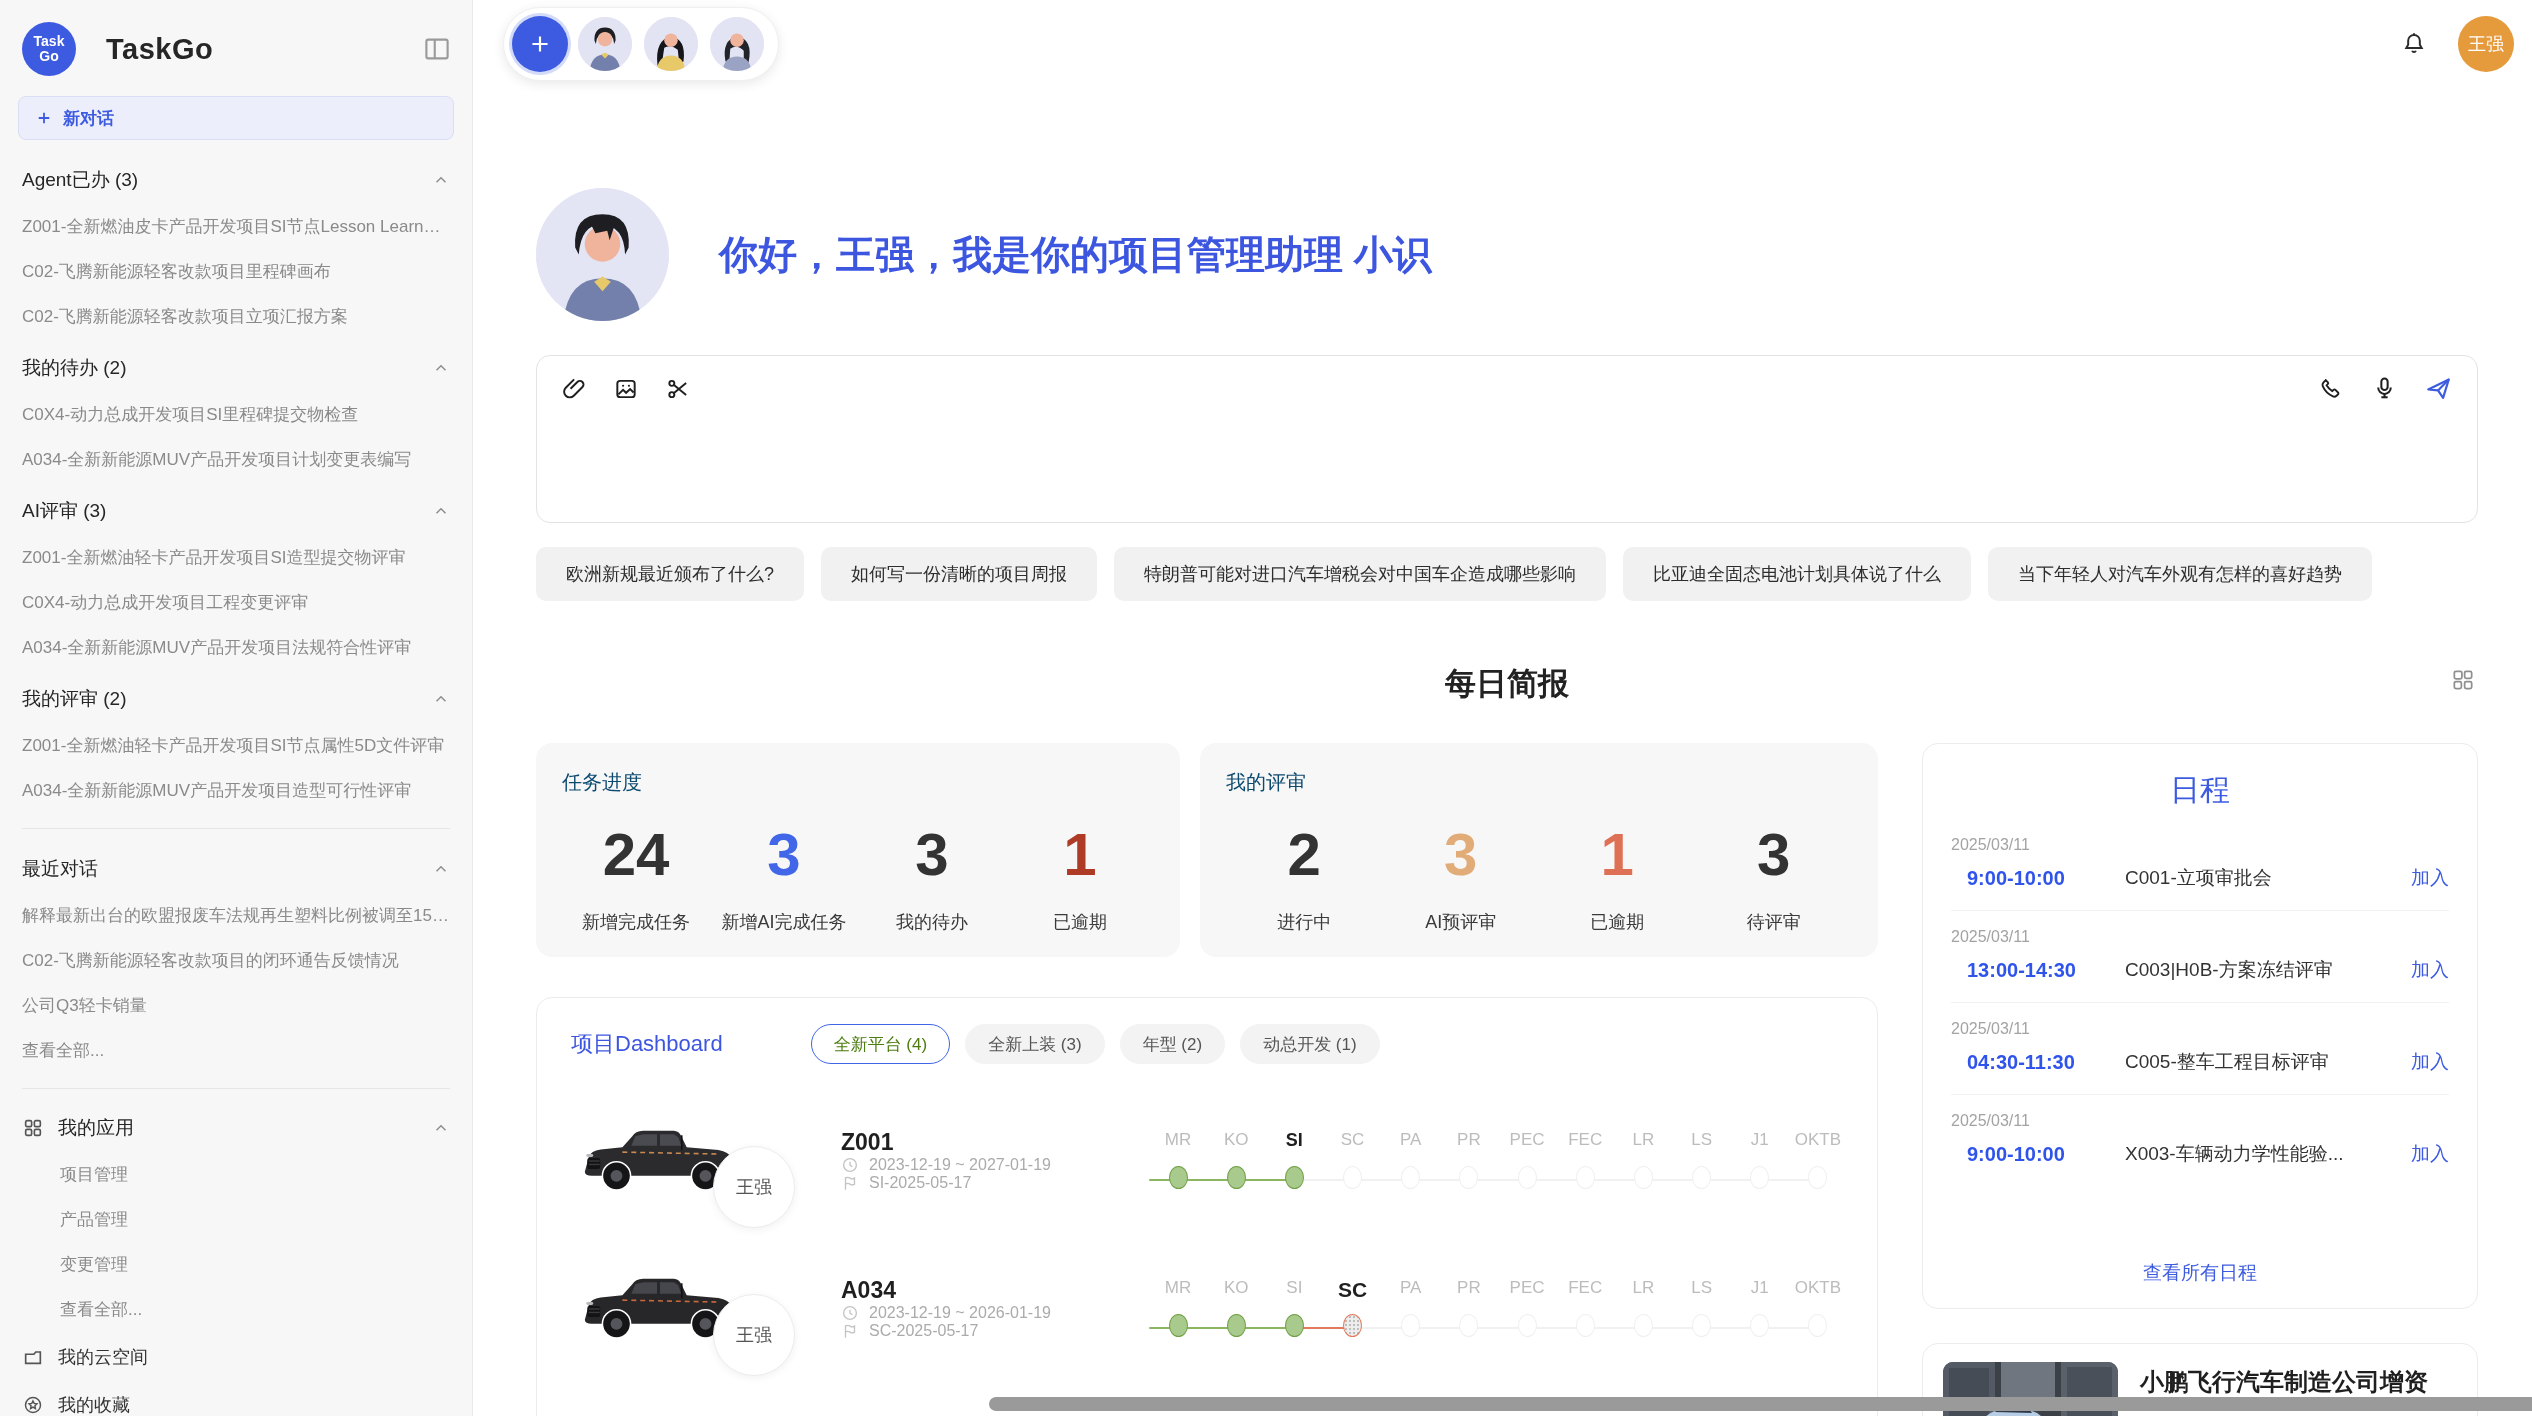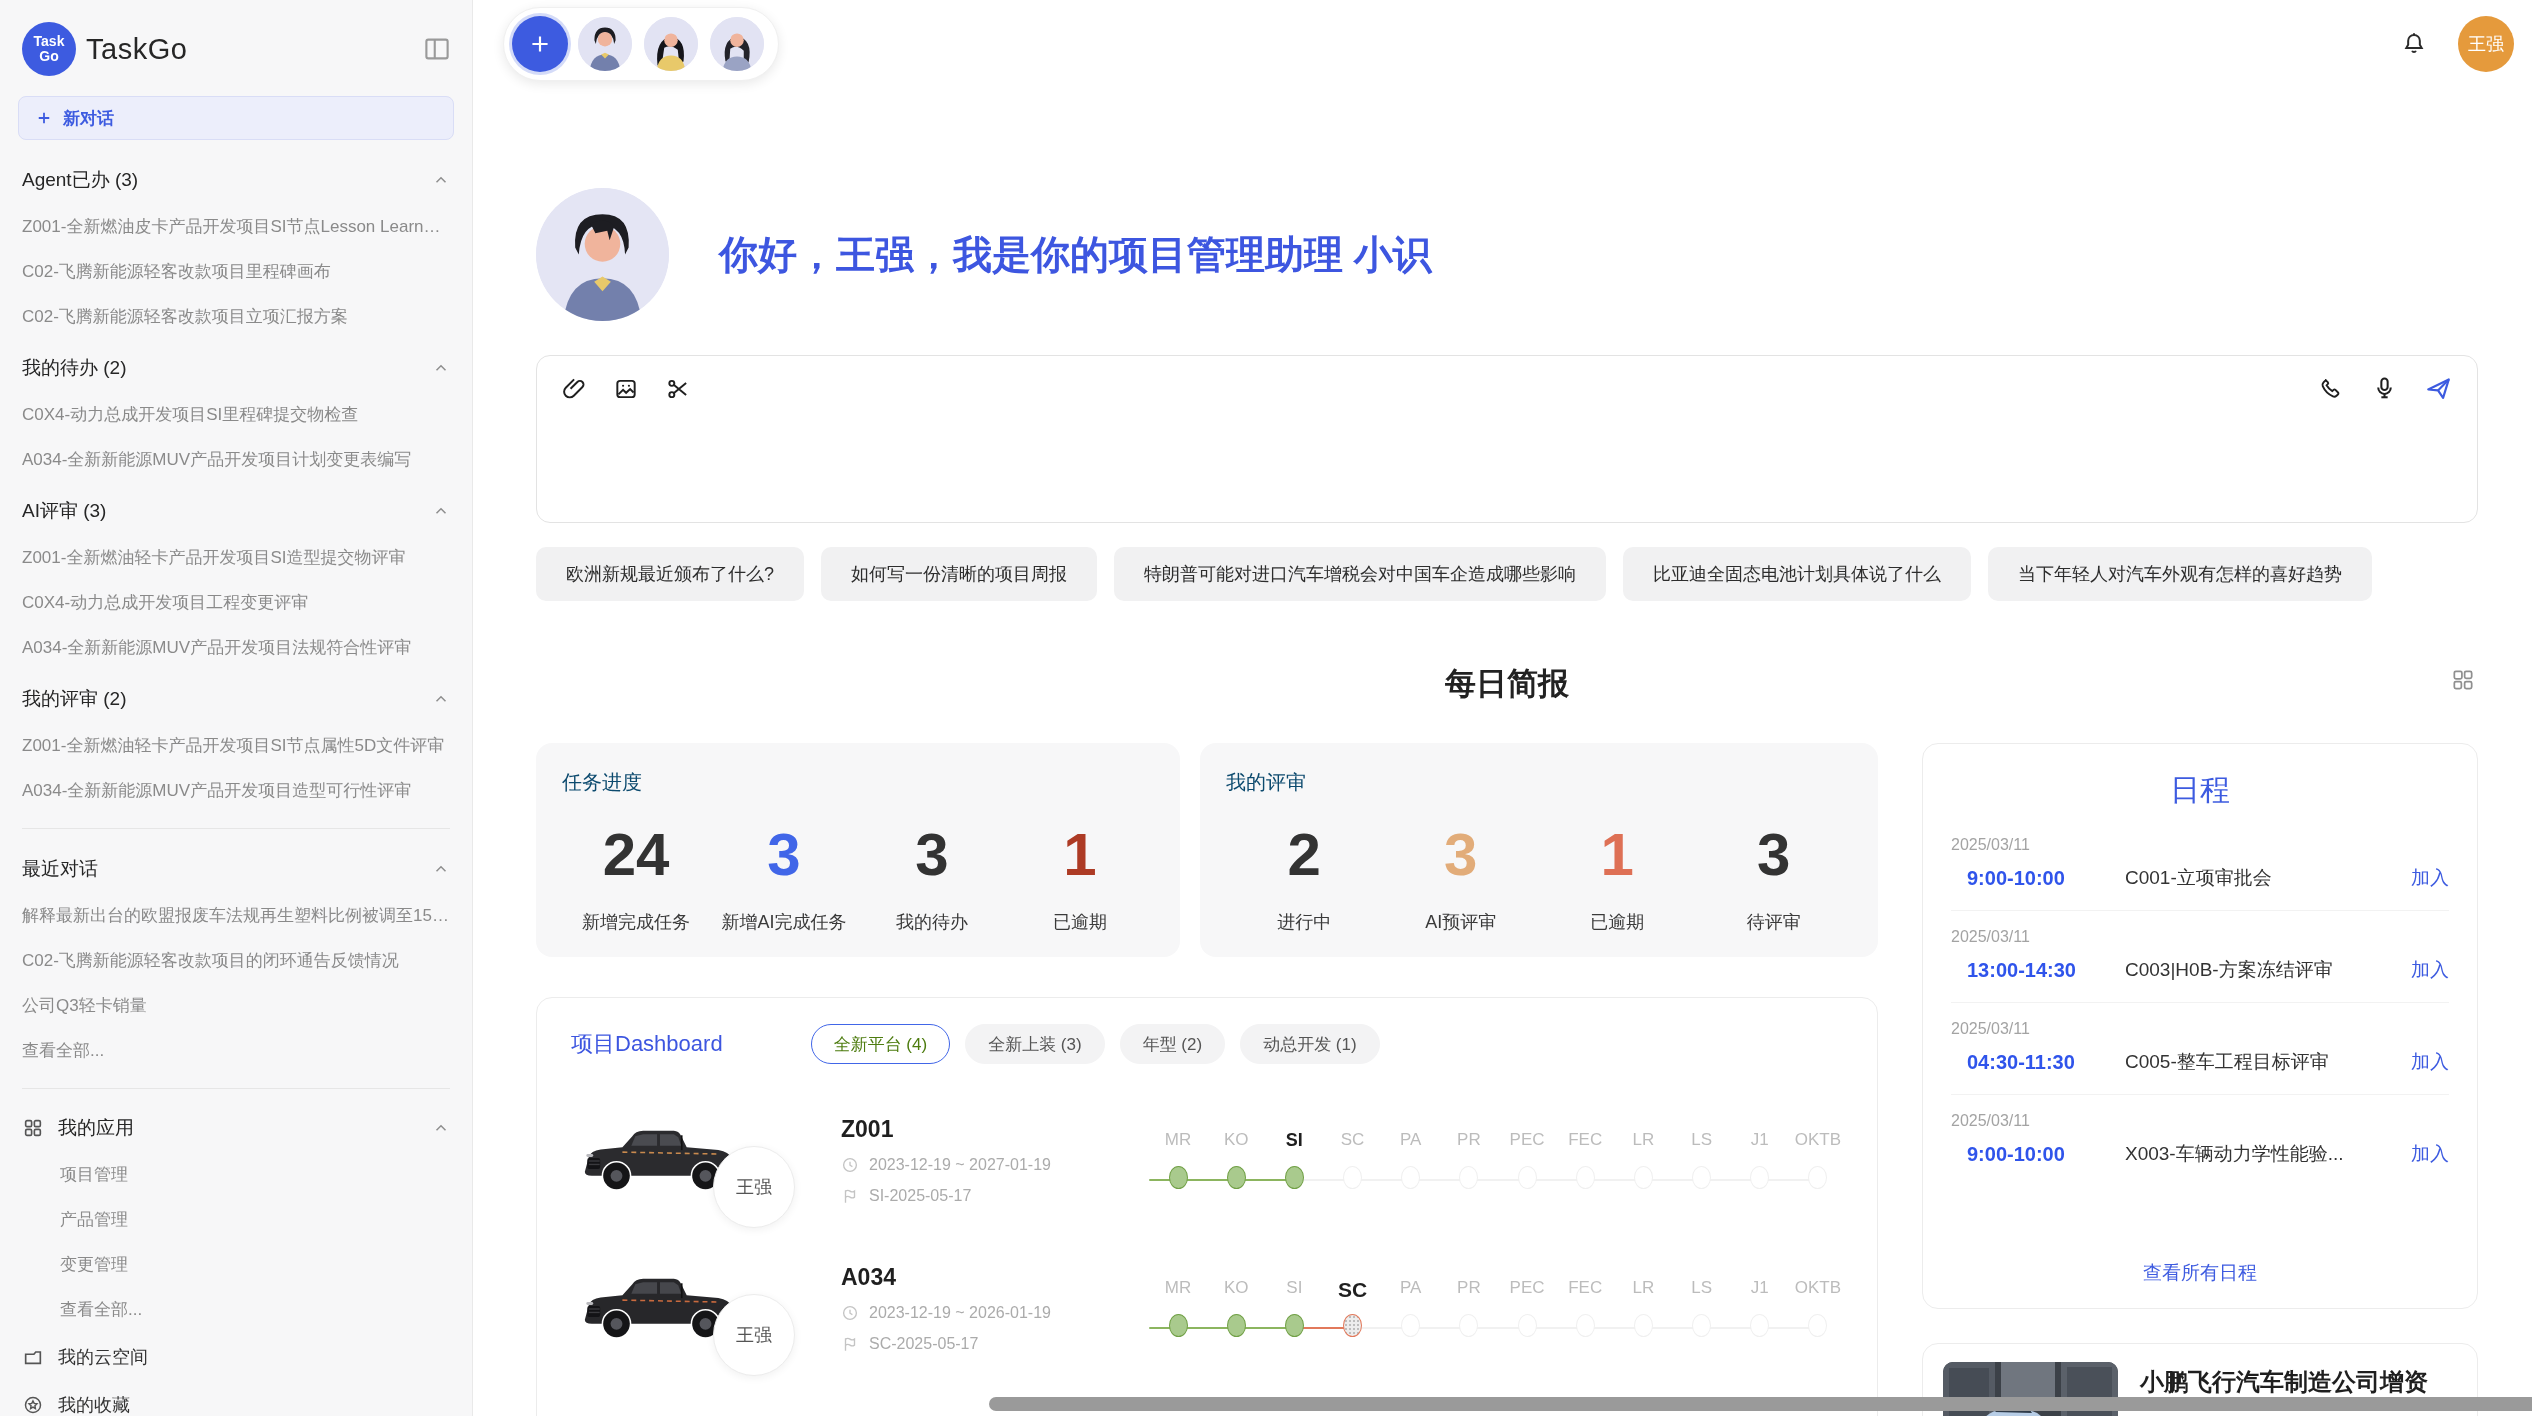--- a/index.html
+++ b/index.html
@@ -10,21 +10,21 @@
   }
   svg { display:block; }
 
   
   .sidebar { width:473px; height:1416px; background:#F7F7F8; border-right:1px solid #E9E9E9;
              flex-shrink:0; overflow:hidden; }
   .sb-header { display:flex; align-items:center; padding:22px 20px 10px 22px; }
   .logo-circle { width:54px; height:54px; border-radius:50%; background:#3D5BE0; color:#fff;
                  display:flex; flex-direction:column; align-items:center; justify-content:center;
                  font-size:14px; font-weight:700; line-height:15px; }
-  .app-title { font-size:29px; font-weight:400; margin-left:10px; letter-spacing:.5px; flex:1; }
+  .app-title { font-size:29px; font-weight:700; margin-left:30px; letter-spacing:.5px; flex:1; }
   .collapse-btn { color:#9a9a9a; cursor:pointer; }
   .new-chat { margin:10px 18px 6px 18px; height:44px; background:#ECEEFB; border:1px solid #D9DDF6;
               border-radius:8px; color:#3D5BE0; font-size:17px; font-weight:600;
               display:flex; align-items:center; padding-left:16px; gap:10px; cursor:pointer; }
   .sb-scroll { padding:0 22px; }
   .sb-section-header { margin-top:27px; display:flex; align-items:center; justify-content:space-between; }
   .sb-section-label { font-size:19px; font-weight:500; color:#262626; }
   .chev { color:#8f8f8f; }
   .sb-item { margin-top:22px; font-size:17px; color:#8A8A8A; white-space:nowrap; overflow:hidden;
              text-overflow:ellipsis; cursor:pointer; }
@@ -101,21 +101,21 @@
          font-size:17px; color:#555; background:#F3F3F4; border:1px solid #F3F3F4; cursor:pointer; }
   .tab.active { background:#fff; border:1px solid #4166E8; color:#4d7c0f; }
 
   .proj-row { margin-top:44px; display:flex; align-items:center; }
   .car-wrap { position:relative; width:178px; height:104px; flex-shrink:0; }
   .owner-badge { position:absolute; left:142px; top:38px; width:82px; height:82px; border-radius:50%;
                  background:#fff; border:1px solid #ececec; box-shadow:0 2px 8px rgba(0,0,0,.06);
                  display:flex; align-items:center; justify-content:center; font-size:18px; color:#555; }
   .proj-info { margin-left:92px; width:268px; flex-shrink:0; }
   .proj-code { font-size:23px; font-weight:700; color:#1f1f1f; }
-  .proj-meta { margin-top:13px; display:flex; align-items:center; gap:10px; font-size:16px; color:#ABABAB; }
+  .proj-meta { display:flex; align-items:center; gap:10px; font-size:16px; color:#ABABAB; }
   .proj-meta svg { color:#C4C4C4; }
   .track { flex:1; margin-left:40px; position:relative; display:flex; padding-bottom:2px;justify-content:flex-end; }
   .line { position:absolute; bottom:10px; height:2px; border-radius:1px; }
   .line.base { left:1%; width:94.5%; background:#F1F1F1; }
   .line.done { left:0; width:20.8%; background:#8CB55F; }
   .line.over { left:20.8%; width:8.4%; background:#E2795B; }
   .ms-col { flex:1; display:flex; flex-direction:column; align-items:center; position:relative; z-index:1; }
   .ms-label { font-size:17px; color:#BCBCBC; height:24px; }
   .ms-label.cur { color:#1f1f1f; font-weight:600; font-size:18px; }
   .ms-label.cur-lg { color:#1f1f1f; font-weight:600; font-size:21px; }

